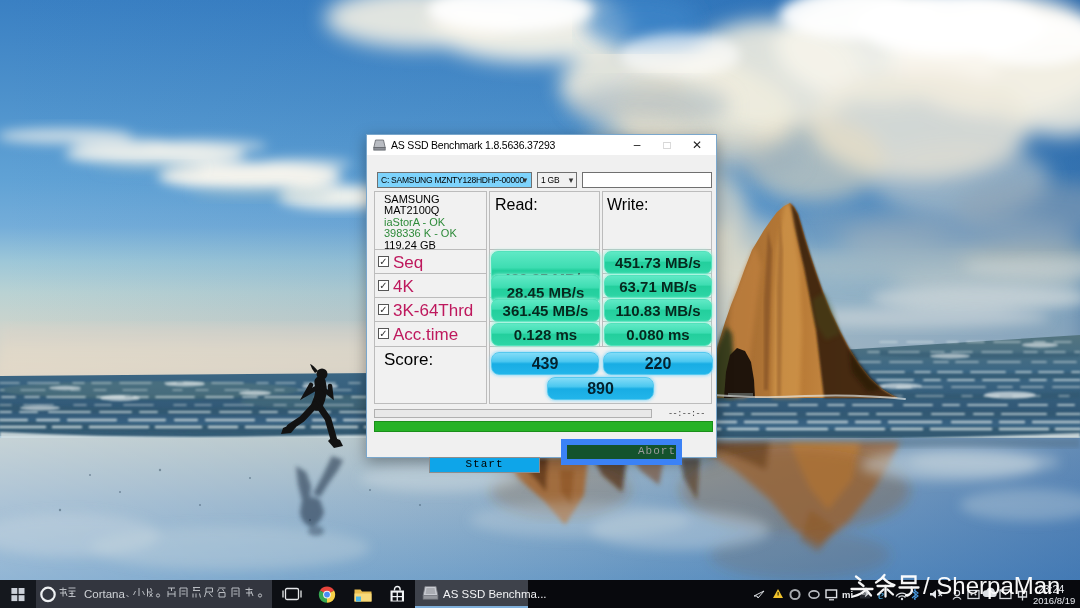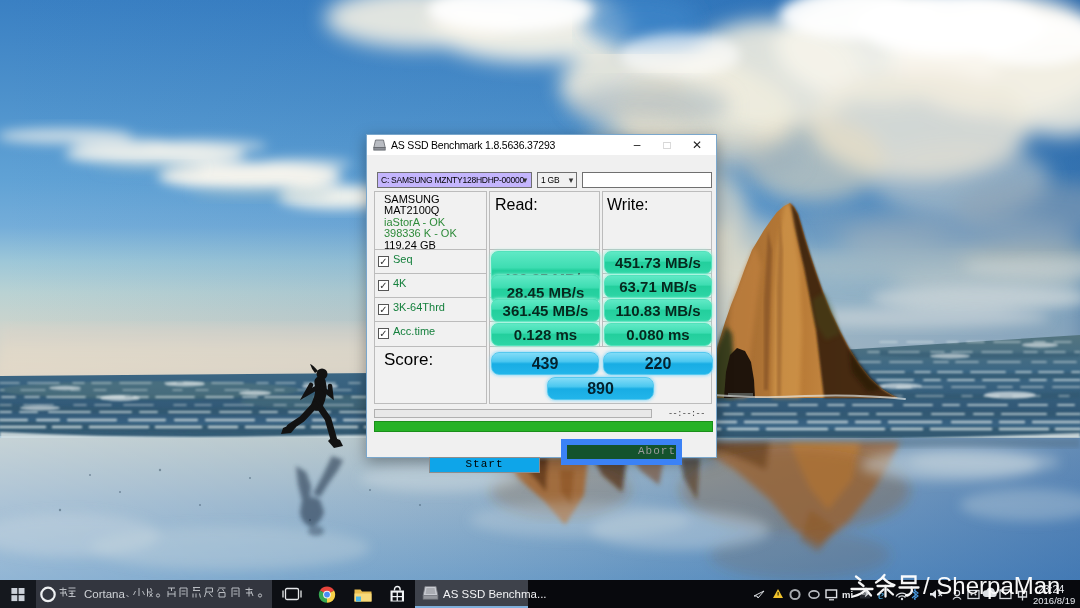--- a/index.html
+++ b/index.html
@@ -12,21 +12,21 @@
 #titlebar{position:absolute;left:0;top:0;width:100%;height:20px;background:#fff;}
 #title{position:absolute;left:24px;top:4px;font-size:10.5px;letter-spacing:-0.2px;color:#000;white-space:nowrap;}
 .tbtn{position:absolute;top:0;width:30px;height:20px;text-align:center;line-height:20px;font-size:12px;color:#222;}
 #menubar{position:absolute;left:0;top:20px;width:100%;height:16px;font-size:11px;color:#111;letter-spacing:-0.3px;}
 .mi{position:absolute;top:1px;}
 
 .fld{position:absolute;background:#fff;border:1px solid #707070;box-sizing:border-box;
      font-family:"Liberation Sans",sans-serif;font-size:8.5px;letter-spacing:-0.25px;color:#000;white-space:nowrap;overflow:hidden;}
 
 .cell{position:absolute;background:#f1f1f1;border:1px solid #bcbcbc;box-sizing:border-box;}
-.rowlab{position:absolute;font-size:11px;color:#15803d;}
+.rowlab{position:absolute;font-size:17px;color:#be185d;}
 .cb{position:absolute;width:11px;height:11px;border:1px solid #555;background:#fff;box-sizing:border-box;font-size:10px;line-height:9px;color:#333;text-align:center;}
 .pill{position:absolute;border-radius:7px;text-align:center;font-weight:bold;font-size:15px;color:#06281e;
       background:linear-gradient(180deg,#5fe9c5 0%,#3eddb2 42%,#23cf9d 50%,#2dd5a5 100%);
       border:1px solid #52e2bb;box-shadow:0 0 3px 1px rgba(150,243,219,.85);}
 .bpill{position:absolute;border-radius:8px;text-align:center;font-weight:bold;font-size:16px;color:#04222e;
       background:linear-gradient(180deg,#83dcf7 0%,#4cc8f0 40%,#18ade4 52%,#22b5ea 100%);
       border:1px solid #55c8ee;box-shadow:0 0 3px 1px rgba(150,220,248,.9);}
 .hdr{position:absolute;font-size:16px;color:#000;}
 
 #taskbar{position:absolute;left:0;top:580px;width:1080px;height:28px;background:#0c0e13;}
@@ -317,21 +317,21 @@
   <svg width="13" height="12" style="position:absolute;left:6px;top:4px" viewBox="0 0 13 12">
     <path d="M2.5,1 h8 l1.7,7.5 h-11.4 Z" fill="#b9bcc2" stroke="#63666c" stroke-width=".8"></path>
     <rect x="0.8" y="8.5" width="11.4" height="2.6" fill="#8d9097" stroke="#63666c" stroke-width=".8"></rect>
   </svg>
   <div id="title">AS SSD Benchmark 1.8.5636.37293</div>
   <div class="tbtn" style="right:64px;">–</div>
   <div class="tbtn" style="right:34px;color:#b5b5b5;">□</div>
   <div class="tbtn" style="right:4px;">✕</div>
  </div>
 
- <div class="fld" style="left:10px;top:37px;width:155px;height:16px;background:#c4b5fd;">
+ <div class="fld" style="left:10px;top:37px;width:155px;height:16px;background:#7dd3fc;">
    <span style="position:absolute;left:3px;top:2px;">C: SAMSUNG MZNTY128HDHP-00000</span>
    <span style="position:absolute;right:4px;top:2px;font-family:'Liberation Sans';font-size:9px;color:#333;">▾</span>
  </div>
  <div class="fld" style="left:170px;top:37px;width:40px;height:16px;background:#f0f0f0;">
    <span style="position:absolute;left:3px;top:2px;">1 GB</span>
    <span style="position:absolute;right:3px;top:2px;font-family:'Liberation Sans';font-size:9px;color:#333;">▾</span>
  </div>
  <div class="fld" style="left:215px;top:37px;width:130px;height:16px;"></div>
 
  <div class="cell" style="left:7px;top:56px;width:113px;height:59px;"></div>

